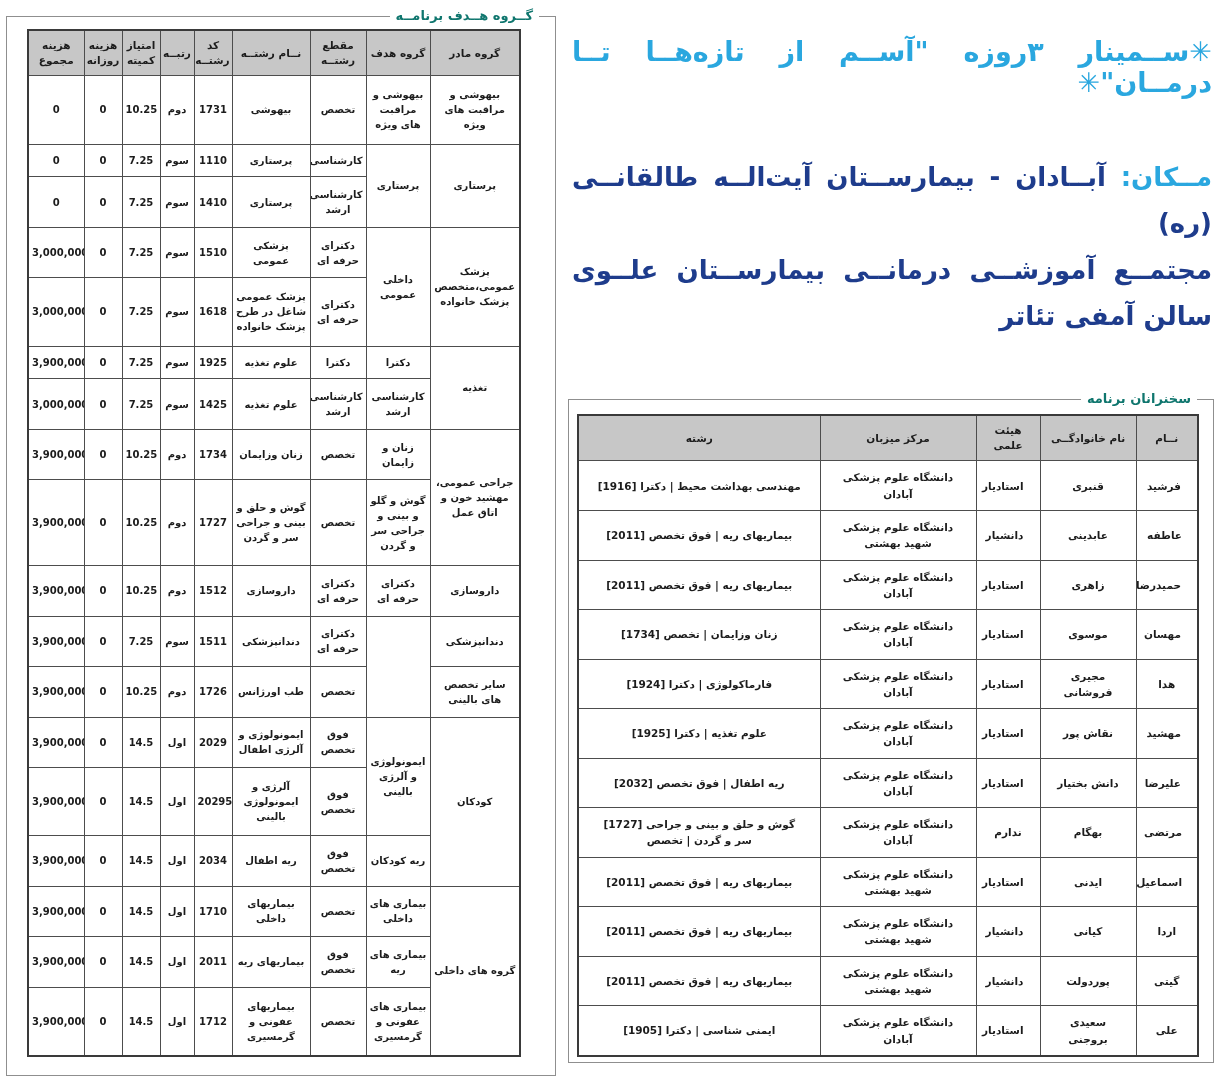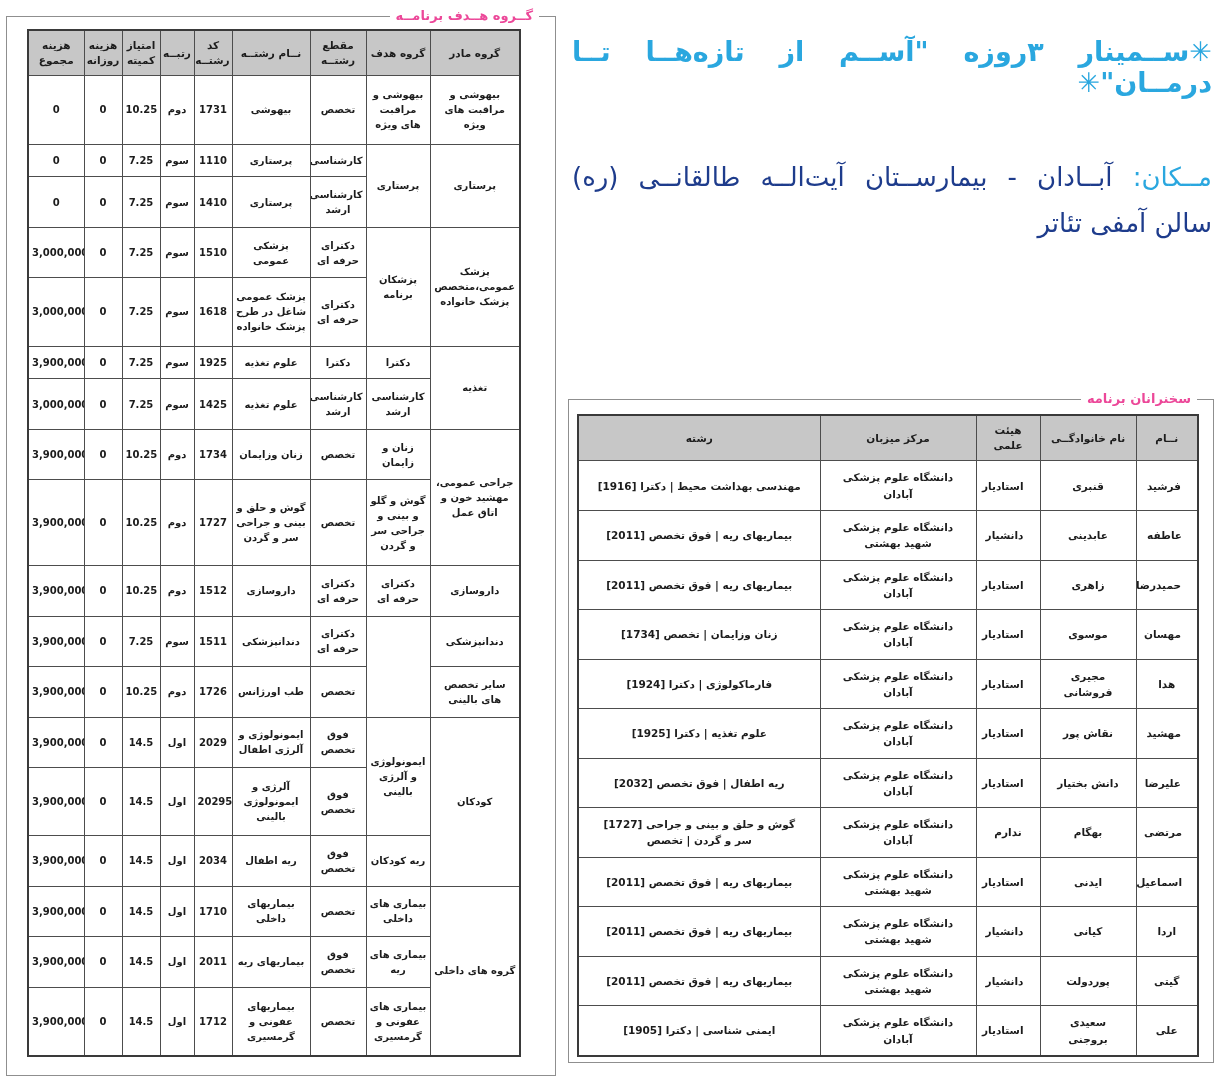--- a/index.html
+++ b/index.html
@@ -4,55 +4,56 @@
 <style>
   html,body{margin:0;padding:0;}
   body{
     width:1215px;height:1080px;position:relative;background:#ffffff;
     font-family:"DejaVu Sans",sans-serif;direction:rtl;overflow:hidden;
   }
   
   .frame{position:absolute;border:1px solid #8f8f8f;background:#fff;}
   .frame-label{
     position:absolute;top:-10px;right:16px;background:#ffffff;
-    padding:0 6px;font-size:13px;font-weight:bold;color:#ec4899;line-height:18px;text-align:center;
+    padding:0 6px;font-size:13px;font-weight:bold;color:#0f766e;line-height:18px;text-align:center;
   }
   .frame-left{left:6px;top:16px;width:548px;height:1058px;}
   .frame-right{left:568px;top:399px;width:644px;height:662px;}
 
   
   table{border-collapse:collapse;table-layout:fixed;direction:rtl;border:2px solid #3a3a3a;}
   th,td{border:1px solid #4d4d4d;text-align:center;vertical-align:middle;
         font-weight:bold;color:#1c1c1c;overflow:hidden;}
   th{background:#c7c7c7;font-size:10.5px;line-height:1.45;white-space:pre-line;padding:7px 2px;}
   .t-target{width:492px;height:1028px;margin:12px 34px 0 5px;}
   .t-target td{font-size:10px;line-height:1.5;padding:6px 3px;}
   .t-speakers{width:620px;height:628px;margin:14px 14px 0 10px;}
   .t-speakers td{font-size:10.5px;line-height:1.55;padding:8px 16px;}
   td.ltr{direction:ltr;}
 
   
   .banner{position:absolute;left:572px;top:36px;width:640px;text-align:right;}
   .banner .jt{text-align:justify;text-align-last:justify;}
   .banner-title{font-size:27px;font-weight:bold;letter-spacing:0;margin-bottom:56px;}
   .banner-time{font-size:26px;font-weight:bold;margin-bottom:52px;}
-  .banner-loc{font-size:26px;font-weight:normal;line-height:1.78;}
+  .banner-loc{font-size:26px;font-weight:bold;line-height:1.78;}
   .cy{color:#2aa7df;}
   .nv{color:#1e3c8c;}
 </style>
 </head>
 <body>
 
 <div class="banner">
   <div class="banner-title cy jt">✳ســمینار ۳روزه "آســم از تازه‌هــا تــا درمــان"✳</div>
   <div class="banner-loc">
     <div class="jt">
       <span class="cy">مــکان:</span>
       <span class="nv">آبــادان - بیمارســتان آیت‌الــه طالقانــی (ره)</span>
     </div>
+    <div class="nv jt">مجتمــع آموزشــی درمانــی بیمارســتان علــوی</div>
     <div class="nv">سالن آمفی تئاتر</div>
   </div>
 </div>
 
 <div class="frame frame-left">
   <span class="frame-label">گــروه هــدف برنامــه</span>
   <table class="t-target" id="targetTable">
       <colgroup>
         <col style="width: 90px;">
         <col style="width: 64px;">
@@ -109,21 +110,21 @@
           <td>کارشناسی ارشد</td>
           <td>پرستاری</td>
           <td class="ltr">1410</td>
           <td>سوم</td>
           <td class="ltr">7.25</td>
           <td class="ltr">0</td>
           <td class="ltr">0</td>
         </tr>
         <tr>
           <td rowspan="2">پزشک عمومی،متخصص پزشک خانواده</td>
-          <td rowspan="2">پزشکان برنامه</td>
+          <td rowspan="2">داخلی عمومی</td>
           <td>دکترای حرفه ای</td>
           <td>پزشکی عمومی</td>
           <td class="ltr">1510</td>
           <td>سوم</td>
           <td class="ltr">7.25</td>
           <td class="ltr">0</td>
           <td class="ltr">3,000,000</td>
         </tr>
         <tr>
           <td>دکترای حرفه ای</td>

